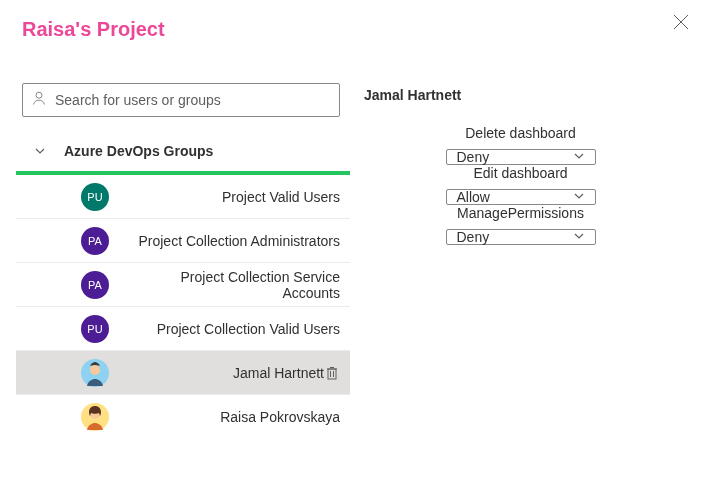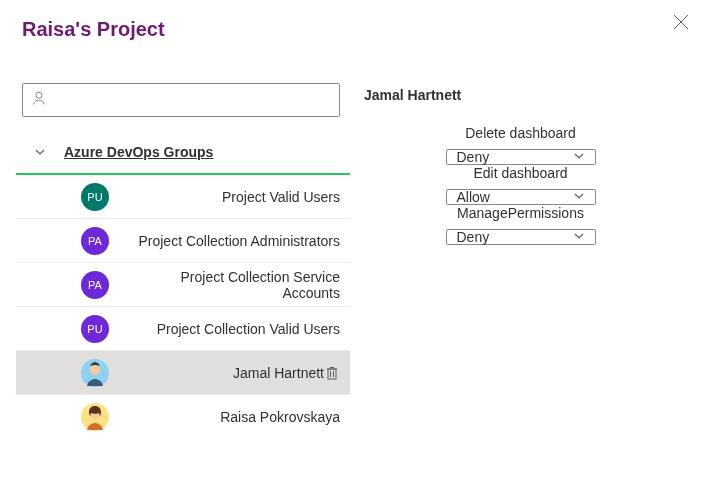--- a/index.html
+++ b/index.html
@@ -18,21 +18,21 @@
     right: 18px;
     width: 20px;
     height: 20px;
     cursor: pointer;
   }
   .close-btn svg { width: 16px; height: 16px; stroke: #605e5c; stroke-width: 1; }
   .title {
     font-size: 20px;
     font-weight: 600;
     padding: 18px 0 0 22px;
-    color: #701a75;
+    color: #ec4899;
   }
   .content {
     display: flex;
     margin-top: 42px;
   }
   .left {
     width: 350px;
     padding-left: 16px;
   }
   .search {
@@ -56,22 +56,21 @@
   .search input::placeholder { color: #605e5c; }
   .section-header {
     display: flex;
     align-items: center;
     height: 44px;
     font-size: 14px;
     font-weight: 600;
     color: #323130;
     cursor: pointer;
     padding-left: 18px;
-    border-bottom: 2px solid #22c55e;
-    text-decoration: underline;
+    border-bottom: 4px solid #22c55e;
   }
   .section-header .chev { margin-right: 18px; display:flex; }
   .section-header .chev svg { width: 12px; height: 12px; stroke: #605e5c; stroke-width: 1.2; fill:none; }
   .row {
     display: flex;
     align-items: center;
     height: 44px;
     padding-left: 40px;
     padding-right: 10px;
     font-size: 14px;
@@ -88,21 +87,21 @@
     color: #fff;
     font-size: 11px;
     font-weight: 400;
     display: flex;
     align-items: center;
     justify-content: center;
     flex: none;
     margin-left: 25px;
   }
   .av-teal { background: #00796b; }
-  .av-purple { background: #6d28d9; }
+  .av-purple { background: #4c1d95; }
   .av-svg svg { width: 28px; height: 28px; display:block; }
   .delete-icon { color: #605e5c; display:flex; }
   .delete-icon svg { width:16px; height:16px; }
 
   .right {
     flex: 1;
     padding-left: 14px;
     padding-right: 34px;
   }
   .sel-name {
@@ -148,20 +147,21 @@
 <div class="content">
   <div class="left">
 
     <div class="search">
       <span>
         <svg viewBox="0 0 16 16" fill="none" stroke="#8a8886" stroke-width="1">
           <circle cx="8" cy="5.2" r="3"></circle>
           <path d="M2.5 14.5c.7-3 3-4.3 5.5-4.3s4.8 1.3 5.5 4.3"></path>
         </svg>
       </span>
+      <input type="text" placeholder="Search for users or groups" style="">
     </div>
 
     <div style="height:14px"></div>
 
     <div class="section-header">
       <span class="chev">
         <svg viewBox="0 0 12 12">
             <polyline points="2,4 6,8 10,4"></polyline>
           </svg>
       </span>

